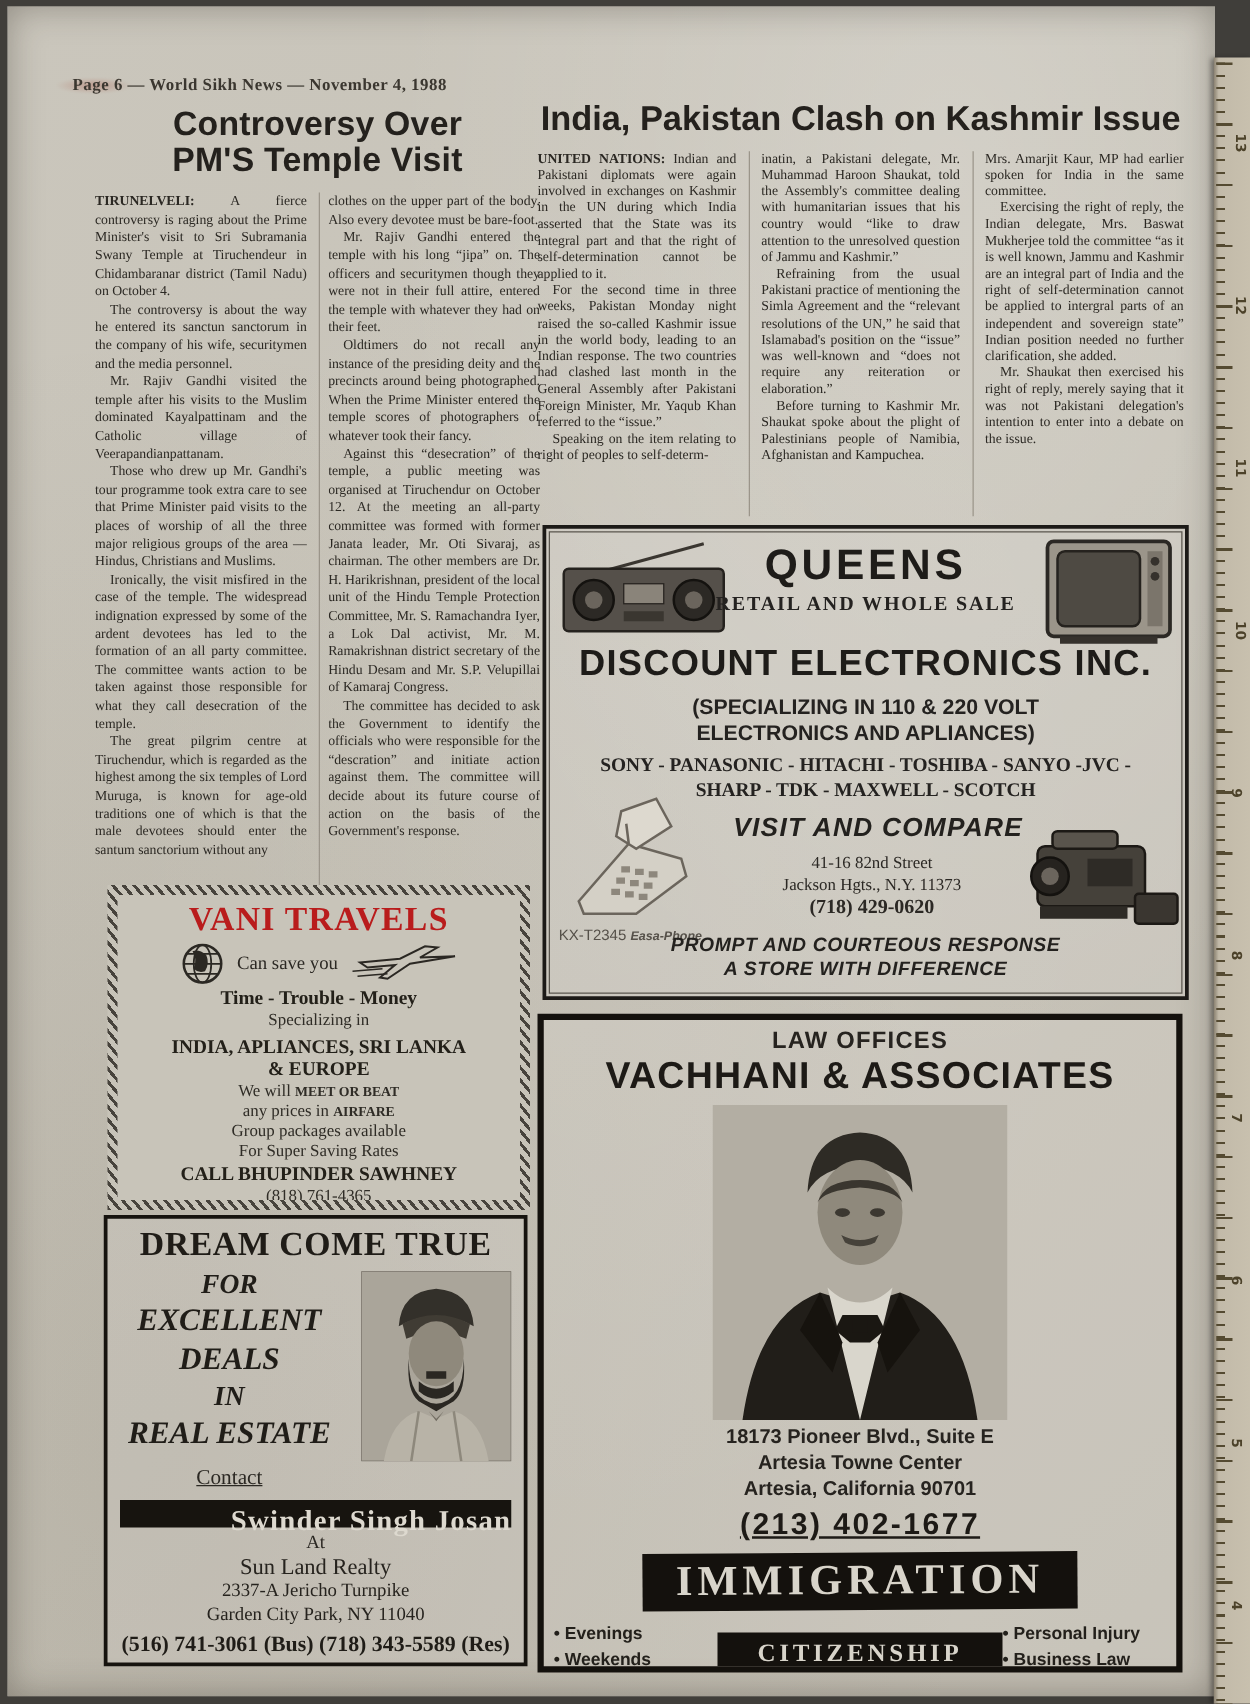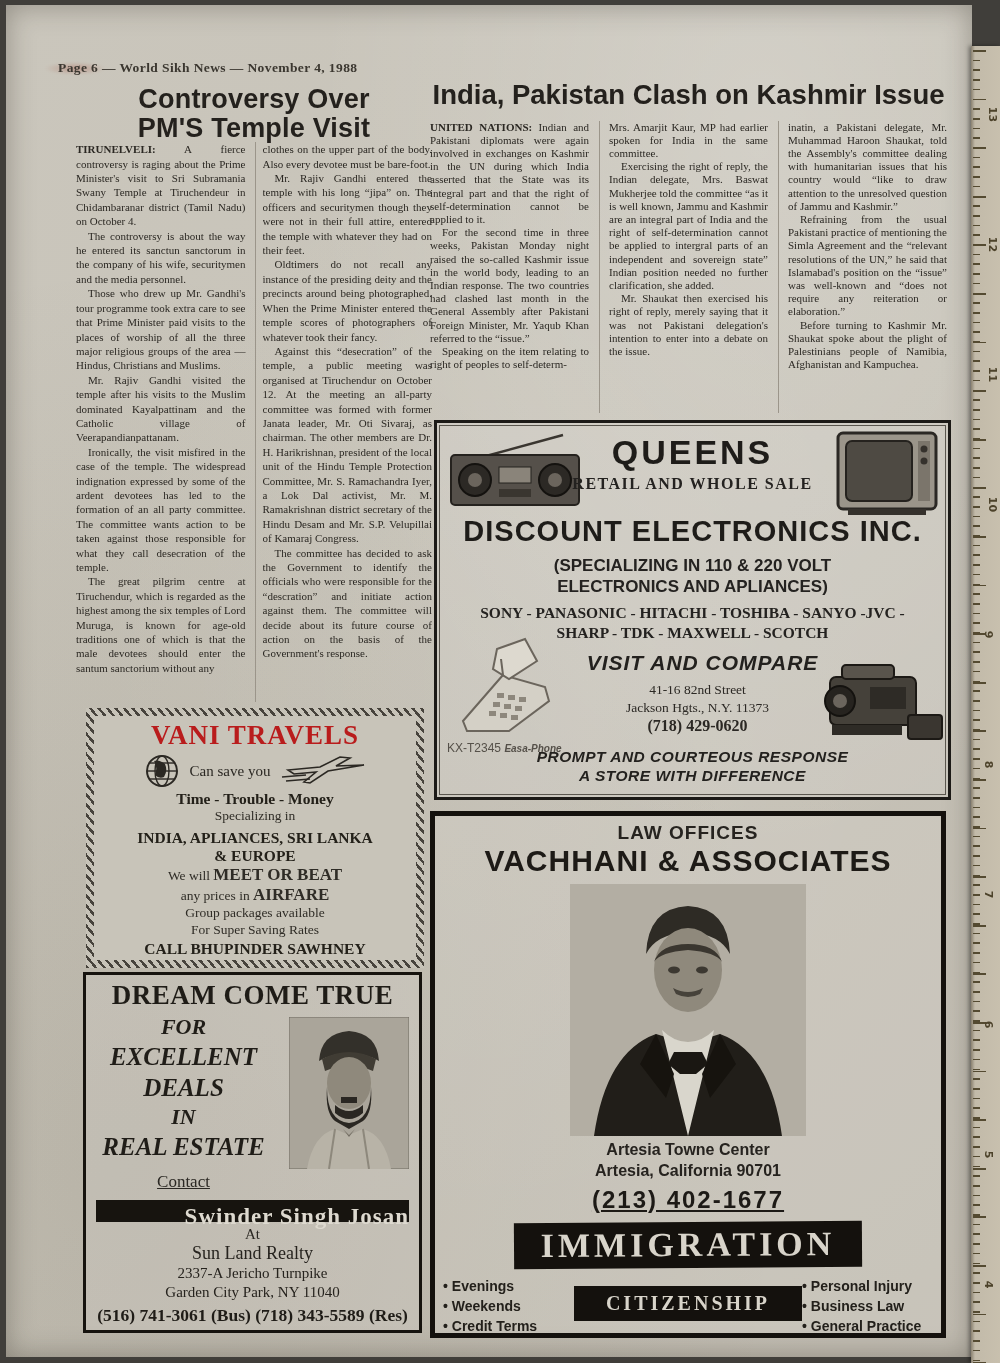--- a/index.html
+++ b/index.html
@@ -23,21 +23,21 @@
   .pg-header{
     position:absolute;left:52px;top:55px;
     font:bold 13.5px "Liberation Serif",serif;color:#3b3730;letter-spacing:.4px;
   }
   
   .art-left{position:absolute;left:70px;top:80px;width:356px;}
   .art-left h1{
     margin:0;text-align:center;font:bold 27px/1.06 "Liberation Sans",sans-serif;
     color:#24211d;letter-spacing:.2px;
   }
-  .cols2{display:flex;gap:7px;}
+  .cols2{display:flex;gap:7px;margin-top:12px;}
   .col-l{width:172px;height:560px;overflow:hidden;text-align:justify;
     font:11px/14.4px "Liberation Serif",serif;color:#2b2823;}
   .col-l:first-child{border-right:1px solid #9b958a;padding-right:9px;}
   .col-l p{margin:0;text-indent:12px;}
   .col-l p.noind{text-indent:0;}
   
   .art-right{position:absolute;left:424px;top:76px;width:517px;}
   .art-right h1{
     margin:0;text-align:center;font:bold 27.5px/1 "Liberation Sans",sans-serif;
     color:#24211d;white-space:nowrap;
@@ -85,21 +85,21 @@
     padding:0;box-sizing:border-box;
   }
   .ad-vani .inner{position:absolute;inset:8px;background:#c8c4b9;text-align:center;overflow:hidden;}
   .v-title{font:bold 27px "Liberation Serif",serif;letter-spacing:1px;color:#b91c1c;margin-top:4px;}
   .v-row{display:flex;align-items:center;justify-content:center;gap:10px;margin-top:2px;}
   .v-save{font:15px "Liberation Serif",serif;color:#2b2823;}
   .v-ttm{font:bold 15.5px "Liberation Serif",serif;color:#232019;margin-top:1px;}
   .v-spec{font:13.5px "Liberation Serif",serif;color:#2f2c26;}
   .v-countries{font:bold 15.5px/1.15 "Liberation Serif",serif;color:#232019;margin-top:5px;}
   .v-line{font:13.5px/1.2 "Liberation Serif",serif;color:#2f2c26;}
-  .v-line b{font-size:17px;}
+  .v-line b{font-size:11px;}
   .v-call{font:bold 15.5px "Liberation Serif",serif;color:#232019;margin-top:2px;}
   
   .ad-dream{
     position:absolute;left:77px;top:967px;width:339px;height:361px;
     border:3px solid #16130e;background:rgba(220,217,210,.25);box-sizing:border-box;overflow:hidden;
   }
   .d-title{font:bold 27px "Liberation Serif",serif;text-align:center;color:#1f1c17;margin-top:5px;letter-spacing:.5px;}
   .d-row{display:flex;margin-top:2px;}
   .d-left{width:195px;text-align:center;font-style:italic;color:#201d18;}
   .d-left .l1{font:bold italic 22px/1.25 "Liberation Serif",serif;}
@@ -158,22 +158,22 @@
   <div class="smudge"></div>
   <div class="pg-header">Page 6 — World Sikh News — November 4, 1988</div>
 
   <div class="art-left">
     <h1><span>Controversy Over</span><br>
       <span>PM'S Temple Visit</span></h1>
     <div class="cols2">
       <div class="col-l">
         <p class="noind"><b class="dl">TIRUNELVELI:</b> <span>A fierce controversy is raging about the Prime Minister's visit to Sri Subramania Swany Temple at Tiruchendeur in Chidambaranar district (Tamil Nadu) on October 4.</span></p>
         <p>The controversy is about the way he entered its sanctun sanctorum in the company of his wife, securitymen and the media personnel.</p>
+        <p>Mr. Rajiv Gandhi visited the temple after his visits to the Muslim dominated Kayalpattinam and the Catholic village of Veerapandianpattanam.</p>
         <p>Those who drew up Mr. Gandhi's tour programme took extra care to see that Prime Minister paid visits to the places of worship of all the three major religious groups of the area — Hindus, Christians and Muslims.</p>
-        <p>Mr. Rajiv Gandhi visited the temple after his visits to the Muslim dominated Kayalpattinam and the Catholic village of Veerapandianpattanam.</p>
         <p>Ironically, the visit misfired in the case of the temple. The widespread indignation expressed by some of the ardent devotees has led to the formation of an all party committee. The committee wants action to be taken against those responsible for what they call desecration of the temple.</p>
         <p>The great pilgrim centre at Tiruchendur, which is regarded as the highest among the six temples of Lord Muruga, is known for age-old traditions one of which is that the male devotees should enter the santum sanctorium without any</p>
       </div>
       <div class="col-l">
         <p class="noind">clothes on the upper part of the body. Also every devotee must be bare-foot.</p>
         <p>Mr. Rajiv Gandhi entered the temple with his long “jipa” on. The officers and securitymen though they were not in their full attire, entered the temple with whatever they had on their feet.</p>
         <p>Oldtimers do not recall any instance of the presiding deity and the precincts around being photographed. When the Prime Minister entered the temple scores of photographers of whatever took their fancy.</p>
         <p>Against this “desecration” of the temple, a public meeting was organised at Tiruchendur on October 12. At the meeting an all-party committee was formed with former Janata leader, Mr. Oti Sivaraj, as chairman. The other members are Dr. H. Harikrishnan, president of the local unit of the Hindu Temple Protection Committee, Mr. S. Ramachandra Iyer, a Lok Dal activist, Mr. M. Ramakrishnan district secretary of the Hindu Desam and Mr. S.P. Velupillai of Kamaraj Congress.</p>
         <p>The committee has decided to ask the Government to identify the officials who were responsible for the “descration” and initiate action against them. The committee will decide about its future course of action on the basis of the Government's response.</p>
       </div>
@@ -182,28 +182,28 @@
 
   <div class="art-right">
     <h1>India, Pakistan Clash on Kashmir Issue</h1>
     <div class="cols3">
       <div class="col-r">
         <p class="noind"><b class="dl">UNITED NATIONS:</b> <span>Indian and Pakistani diplomats were again involved in exchanges on Kashmir in the UN during which India asserted that the State was its integral part and that the right of self-determination cannot be applied to it.</span></p>
         <p>For the second time in three weeks, Pakistan Monday night raised the so-called Kashmir issue in the world body, leading to an Indian response. The two countries had clashed last month in the General Assembly after Pakistani Foreign Minister, Mr. Yaqub Khan referred to the “issue.”</p>
         <p>Speaking on the item relating to right of peoples to self-determ-</p>
       </div>
       <div class="col-r">
+        <p class="noind">inatin, a Pakistani delegate, Mr. Muhammad Haroon Shaukat, told the Assembly's committee dealing with humanitarian issues that his country would “like to draw attention to the unresolved question of Jammu and Kashmir.”</p>
+        <p>Refraining from the usual Pakistani practice of mentioning the Simla Agreement and the “relevant resolutions of the UN,” he said that Islamabad's position on the “issue” was well-known and “does not require any reiteration or elaboration.”</p>
+        <p>Before turning to Kashmir Mr. Shaukat spoke about the plight of Palestinians people of Namibia, Afghanistan and Kampuchea.</p>
+      </div>
+      <div class="col-r">
         <p class="noind">Mrs. Amarjit Kaur, MP had earlier spoken for India in the same committee.</p>
         <p>Exercising the right of reply, the Indian delegate, Mrs. Baswat Mukherjee told the committee “as it is well known, Jammu and Kashmir are an integral part of India and the right of self-determination cannot be applied to intergral parts of an independent and sovereign state” Indian position needed no further clarification, she added.</p>
         <p>Mr. Shaukat then exercised his right of reply, merely saying that it was not Pakistani delegation's intention to enter into a debate on the issue.</p>
-      </div>
-      <div class="col-r">
-        <p class="noind">inatin, a Pakistani delegate, Mr. Muhammad Haroon Shaukat, told the Assembly's committee dealing with humanitarian issues that his country would “like to draw attention to the unresolved question of Jammu and Kashmir.”</p>
-        <p>Refraining from the usual Pakistani practice of mentioning the Simla Agreement and the “relevant resolutions of the UN,” he said that Islamabad's position on the “issue” was well-known and “does not require any reiteration or elaboration.”</p>
-        <p>Before turning to Kashmir Mr. Shaukat spoke about the plight of Palestinians people of Namibia, Afghanistan and Kampuchea.</p>
       </div>
     </div>
   </div>
 
   <div class="ad-elec">
     <div class="inner"></div>
     <svg class="img-boombox" width="140" height="80" viewBox="0 0 140 80">
       <line x1="30" y1="28" x2="118" y2="4" stroke="#3a3630" stroke-width="2.5"></line>
       <rect x="6" y="24" width="128" height="50" rx="4" fill="#55504a" stroke="#25221e" stroke-width="2"></rect>
       <circle cx="30" cy="49" r="16" fill="#2c2925" stroke="#14120f" stroke-width="2"></circle>
@@ -352,20 +352,21 @@
       <ellipse cx="104" cy="86" rx="6" ry="3.5" fill="#3c3831"></ellipse>
       <ellipse cx="132" cy="86" rx="6" ry="3.5" fill="#3c3831"></ellipse>
       <path d="M24 252 Q36 168 86 150 L118 160 L150 150 Q200 168 212 252Z" fill="#211e19"></path>
       <path d="M92 146 L118 252 L144 146 Q132 158 118 158 Q104 158 92 146Z" fill="#d9d6cc"></path>
       <path d="M104 168 L132 168 L138 180 L126 190 L110 190 L98 180Z" fill="#1a1712"></path>
       <rect x="112" y="172" width="12" height="10" fill="#1a1712"></rect>
       <path d="M86 150 L104 190 L96 214 L70 180Z" fill="#16130e"></path>
       <path d="M150 150 L132 190 L140 214 L166 180Z" fill="#16130e"></path>
     </svg>
     <div class="l-addr">
+      <div>18173 Pioneer Blvd., Suite E</div>
       <div>Artesia Towne Center</div>
       <div>Artesia, California 90701</div>
     </div>
     <div class="l-phone">(213) 402-1677</div>
     <div class="l-imm">IMMIGRATION</div>
     <div class="l-bottom">
       <ul class="l-list">
         <li>Evenings</li>
         <li>Weekends</li>
         <li>Credit Terms</li>

